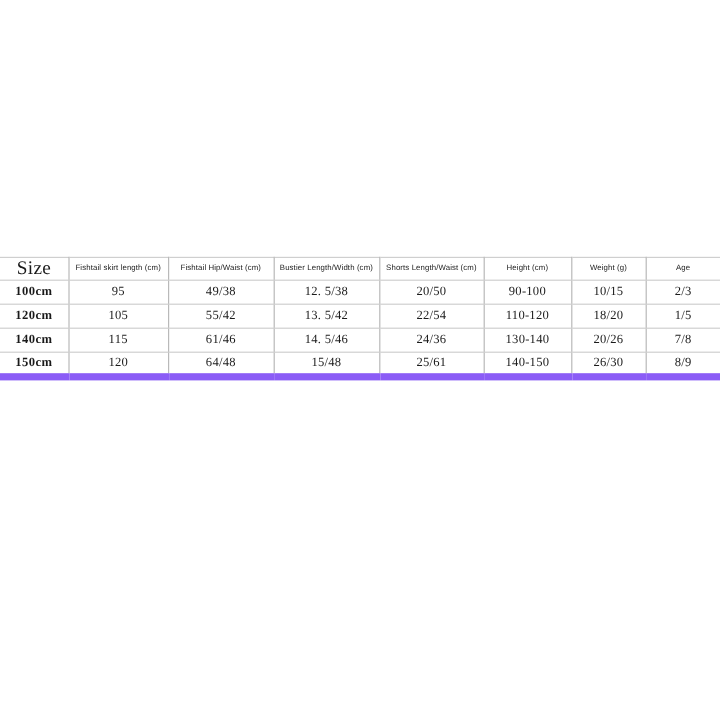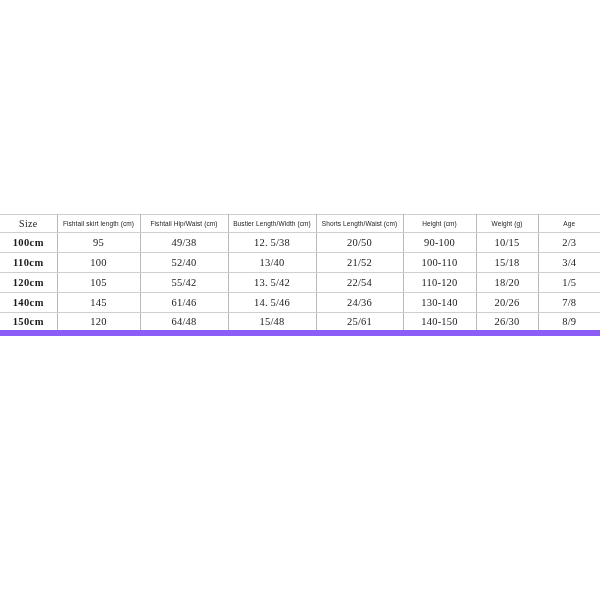--- a/index.html
+++ b/index.html
@@ -62,21 +62,21 @@
     font-weight: normal;
     font-size: 6.5px;
     line-height: 1.15;
     letter-spacing: 0.1px;
     font-family: "Liberation Sans", "DejaVu Sans", sans-serif;
     border-top: 1px solid #c4c4c4;
     padding: 0 2px;
     white-space: nowrap;
   }
   thead th.size-head {
-    font-size: 10px;
+    font-size: 16px;
     font-family: "Liberation Serif", "DejaVu Serif", serif;
     letter-spacing: 0.3px;
   }
 
   
   tbody tr { height: 20px; }
   tbody td {
     font-size: 10.5px;
     letter-spacing: 0.2px;
     font-family: "Liberation Serif", "DejaVu Serif", serif;
@@ -119,42 +119,32 @@
         <td class="size-cell">100cm</td>
         <td>95</td>
         <td>49/38</td>
         <td>12. 5/38</td>
         <td>20/50</td>
         <td>90-100</td>
         <td>10/15</td>
         <td>2/3</td>
       </tr>
       <tr>
-        <td class="size-cell">110cm</td>
-        <td>100</td>
-        <td>52/40</td>
-        <td>13/40</td>
-        <td>21/52</td>
-        <td>100-110</td>
-        <td>15/18</td>
-        <td>3/4</td>
-      </tr>
-      <tr>
         <td class="size-cell">120cm</td>
         <td>105</td>
         <td>55/42</td>
         <td>13. 5/42</td>
         <td>22/54</td>
         <td>110-120</td>
         <td>18/20</td>
         <td>1/5</td>
       </tr>
       <tr>
         <td class="size-cell">140cm</td>
-        <td>145</td>
+        <td>115</td>
         <td>61/46</td>
         <td>14. 5/46</td>
         <td>24/36</td>
         <td>130-140</td>
         <td>20/26</td>
         <td>7/8</td>
       </tr>
       <tr>
         <td class="size-cell">150cm</td>
         <td>120</td>

